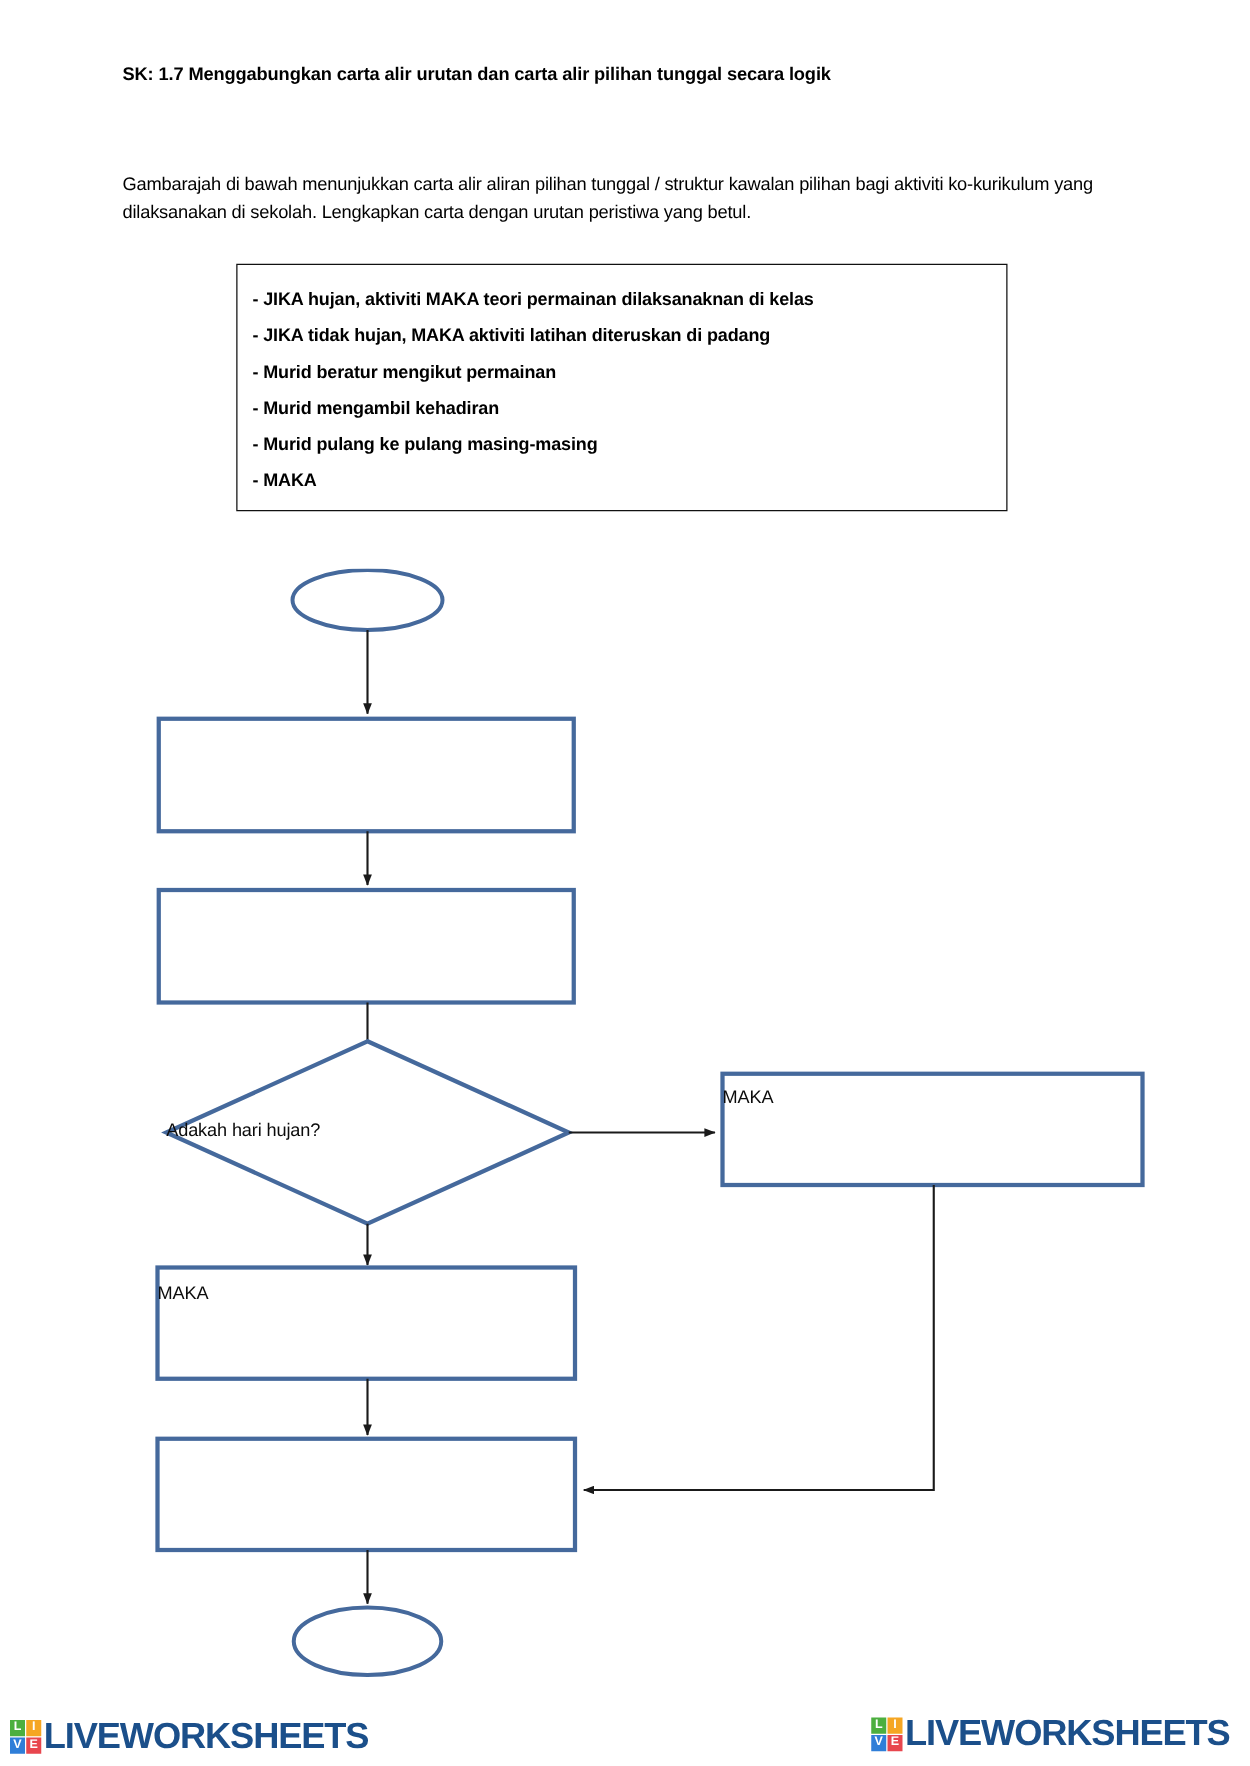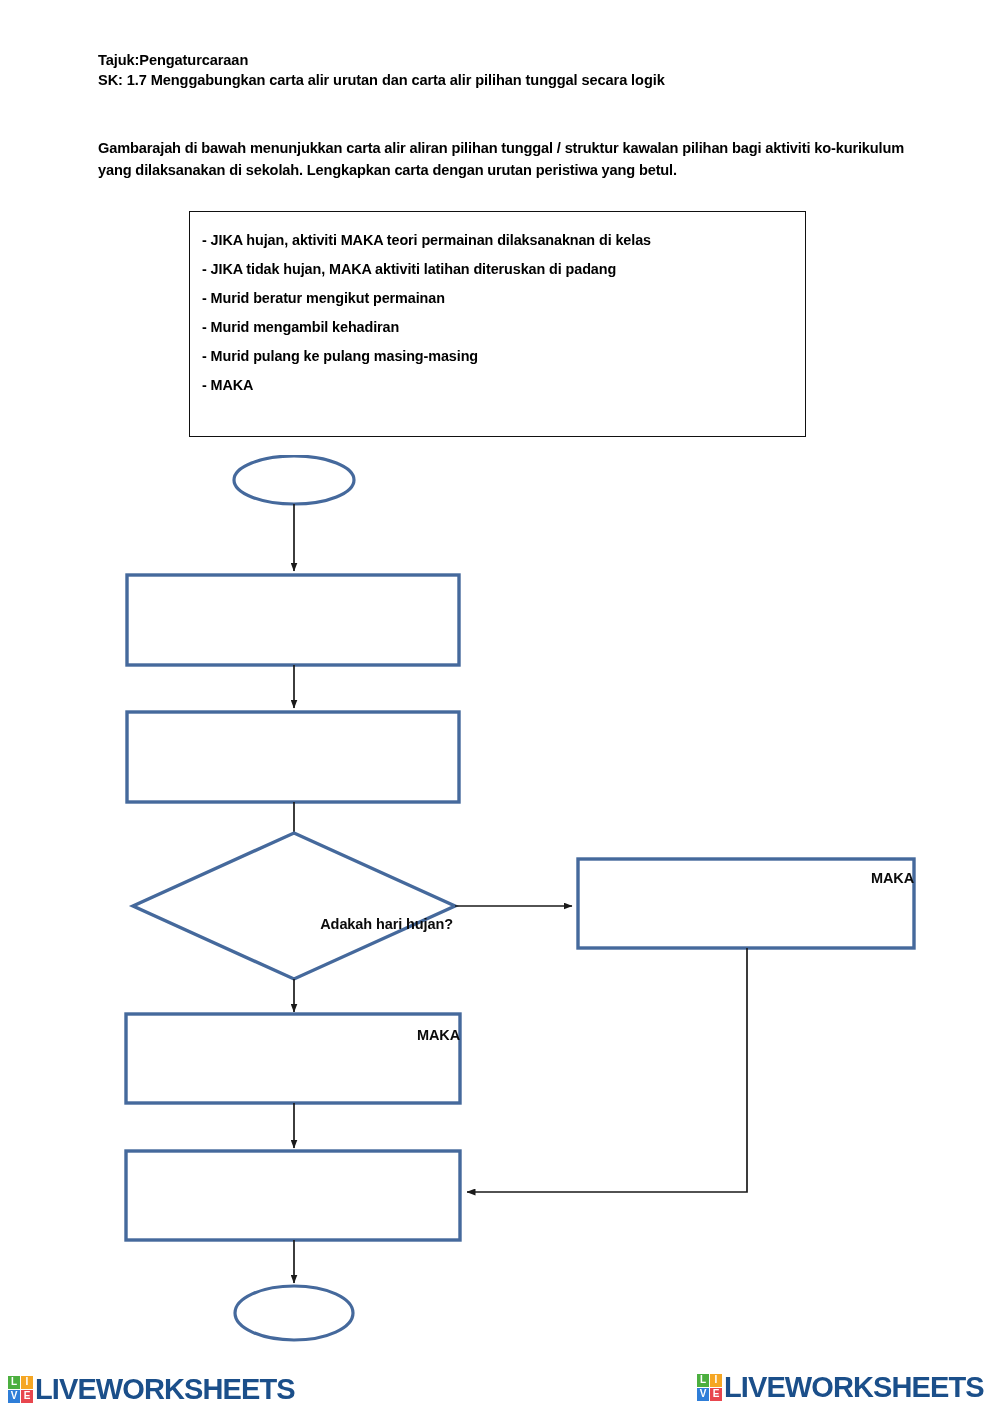--- a/index.html
+++ b/index.html
@@ -29,32 +29,32 @@
     line-height: 20px;
     letter-spacing: -0.1px;
     white-space: nowrap;
   }
   #intro-paragraph {
     position: absolute;
     left: 98px;
     top: 138px;
     width: 836px;
     font-size: 14.6px;
-    font-weight: bold;
+    font-weight: normal;
     line-height: 21.5px;
     letter-spacing: -0.15px;
   }
 
   
   #items-box {
     position: absolute;
     left: 189px;
     top: 211px;
     width: 617px;
-    height: 226px;
+    height: 198px;
     border: 1.6px solid #111111;
     box-sizing: border-box;
     background: #ffffff;
   }
   #items-list {
     position: absolute;
     left: 12px;
     top: 14px;
     right: 6px;
   }
@@ -75,31 +75,30 @@
     height: 900px;
   }
   #flow-svg {
     position: absolute;
     left: 0;
     top: 0;
   }
   .flow-label {
     position: absolute;
     font-size: 14.5px;
-    font-weight: bold;
+    font-weight: normal;
     letter-spacing: -0.1px;
     color: #0b0b0b;
     white-space: nowrap;
-    text-align: right;
+    text-align: left;
   }
   #label-decision {
     left: 133px;
     top: 442px;
     width: 320px;
-    margin-top: 19px;
   }
   #label-maka-right {
     left: 578px;
     top: 415px;
     width: 336px;
   }
   #label-maka-left  {
     left: 126px;
     top: 572px;
     width: 334px;
@@ -136,21 +135,20 @@
     font-weight: bold;
     letter-spacing: -0.9px;
     color: #1b4f8a;
     line-height: 1;
   }
 </style>
 </head>
 <body>
 
 <div id="header-block">
-  <div class="hdr-line">Tajuk:Pengaturcaraan</div>
   <div class="hdr-line">SK: 1.7 Menggabungkan carta alir urutan dan carta alir pilihan tunggal secara logik</div>
 </div>
 
 <div id="intro-paragraph">Gambarajah di bawah menunjukkan carta alir aliran pilihan tunggal / struktur kawalan pilihan bagi aktiviti ko-kurikulum yang dilaksanakan di sekolah. Lengkapkan carta dengan urutan peristiwa yang betul.</div>
 
 <div id="items-box">
   <div id="items-list">
     <div class="item-line">- JIKA hujan, aktiviti MAKA teori permainan dilaksanaknan di kelas</div>
     <div class="item-line">- JIKA tidak hujan, MAKA aktiviti latihan diteruskan di padang</div>
     <div class="item-line">- Murid beratur mengikut permainan</div>

